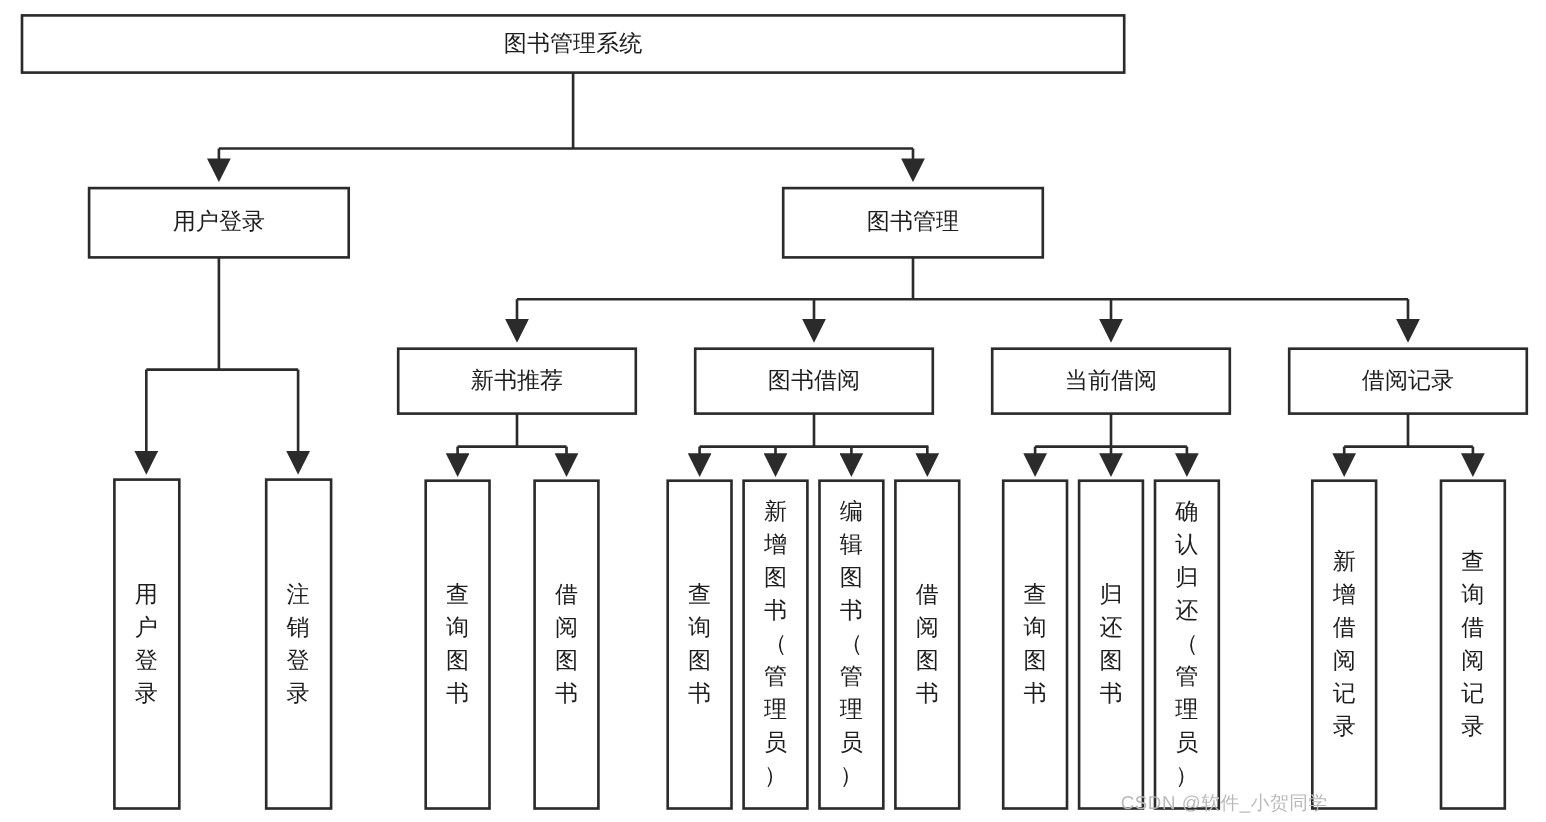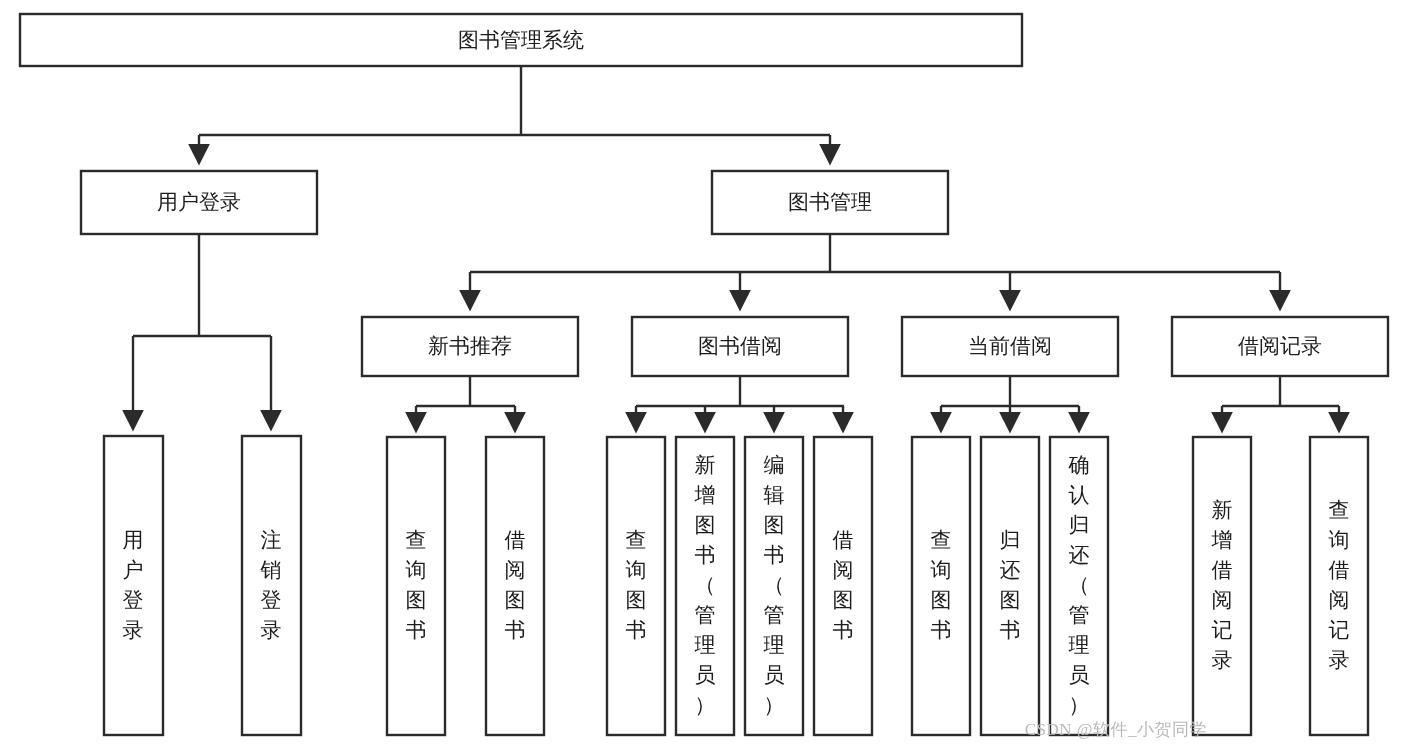--- a/index.html
+++ b/index.html
@@ -54,21 +54,21 @@
     font-size: 21px;
     fill: #1d1d1d;
     text-anchor: middle;
     dominant-baseline: middle;
     white-space: pre;
   }
   .watermark {
     position: absolute;
     right: 10px;
     bottom: 6px;
-    font-family: Liberation Serif, serif;
+    font-family: Liberation Sans, sans-serif;
     font-size: 17px;
     color: #b9b9b9;
     letter-spacing: 0.5px;
     user-select: none;
     pointer-events: none;
   }
 </style>
 </head>
 <body>
 

